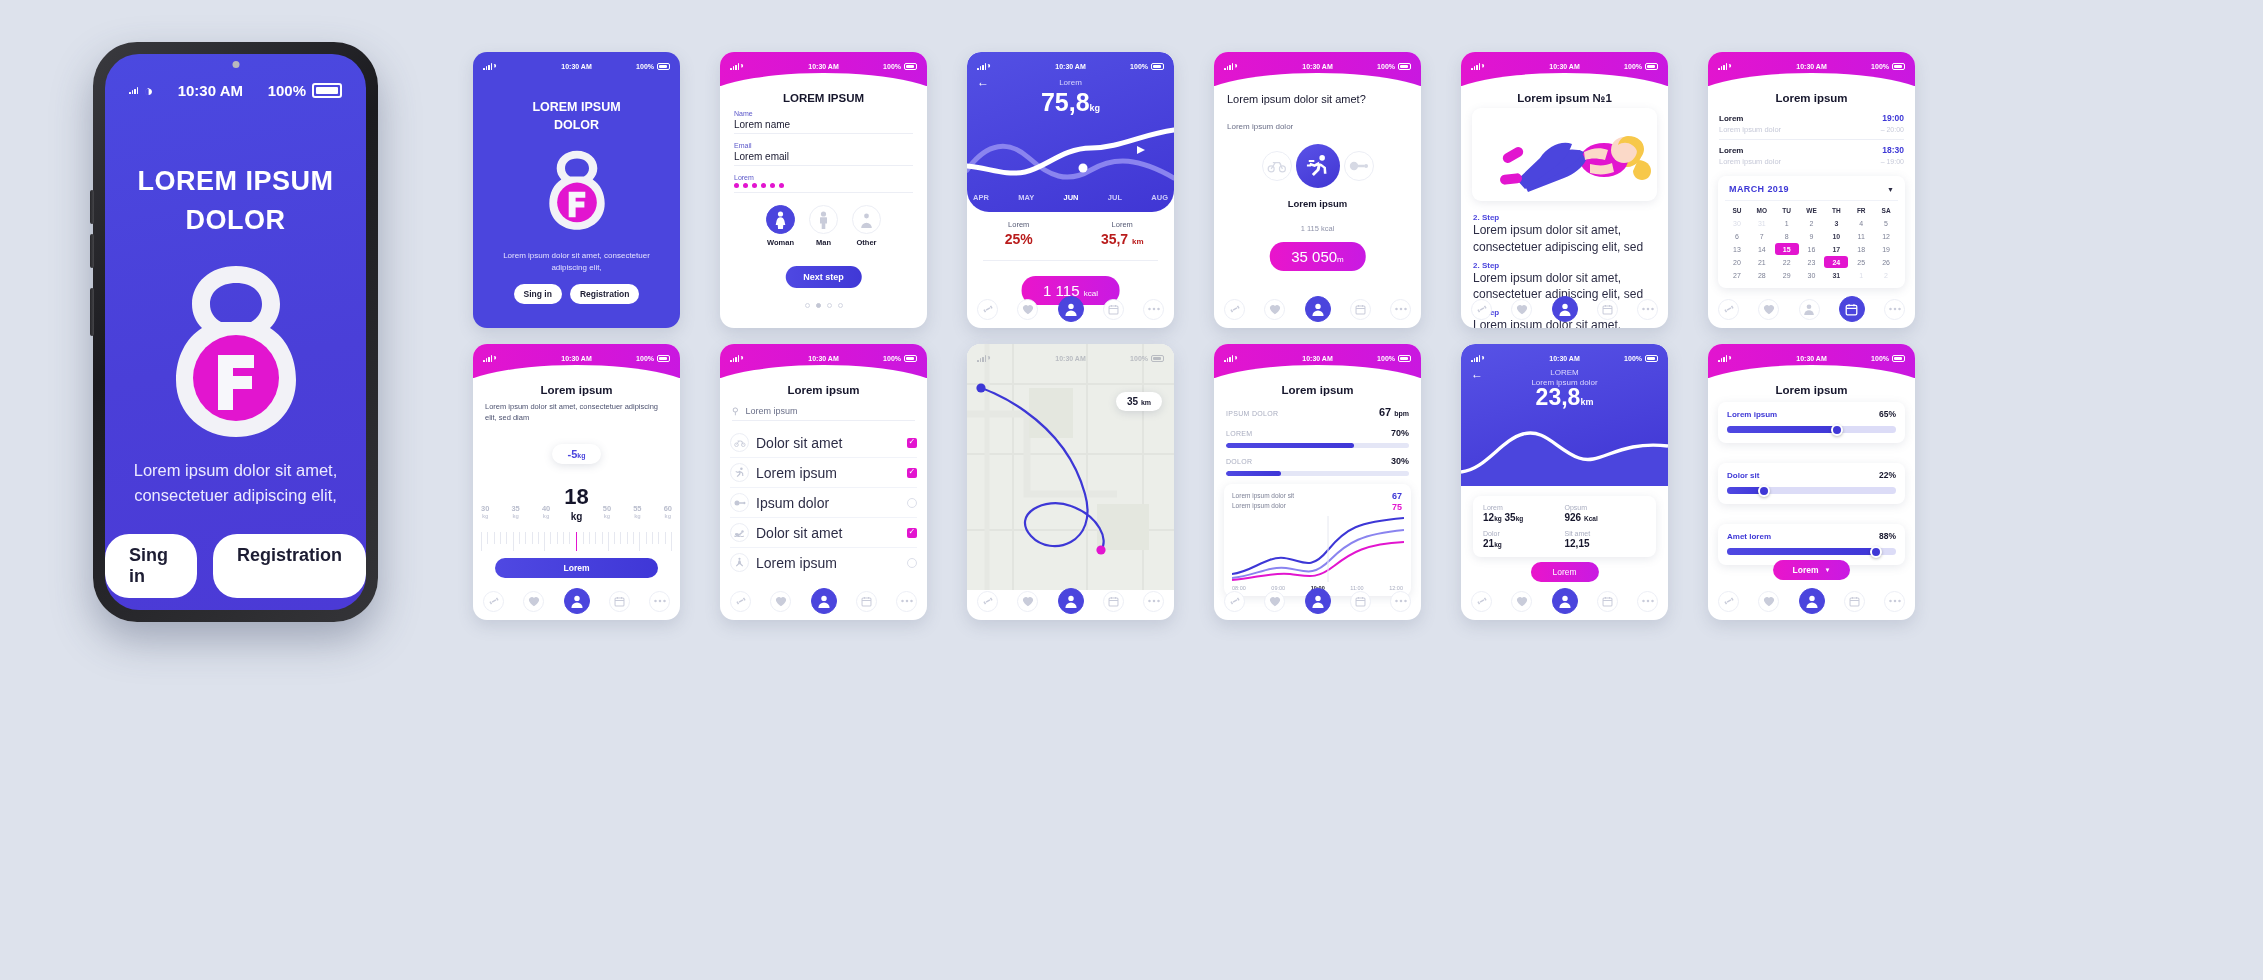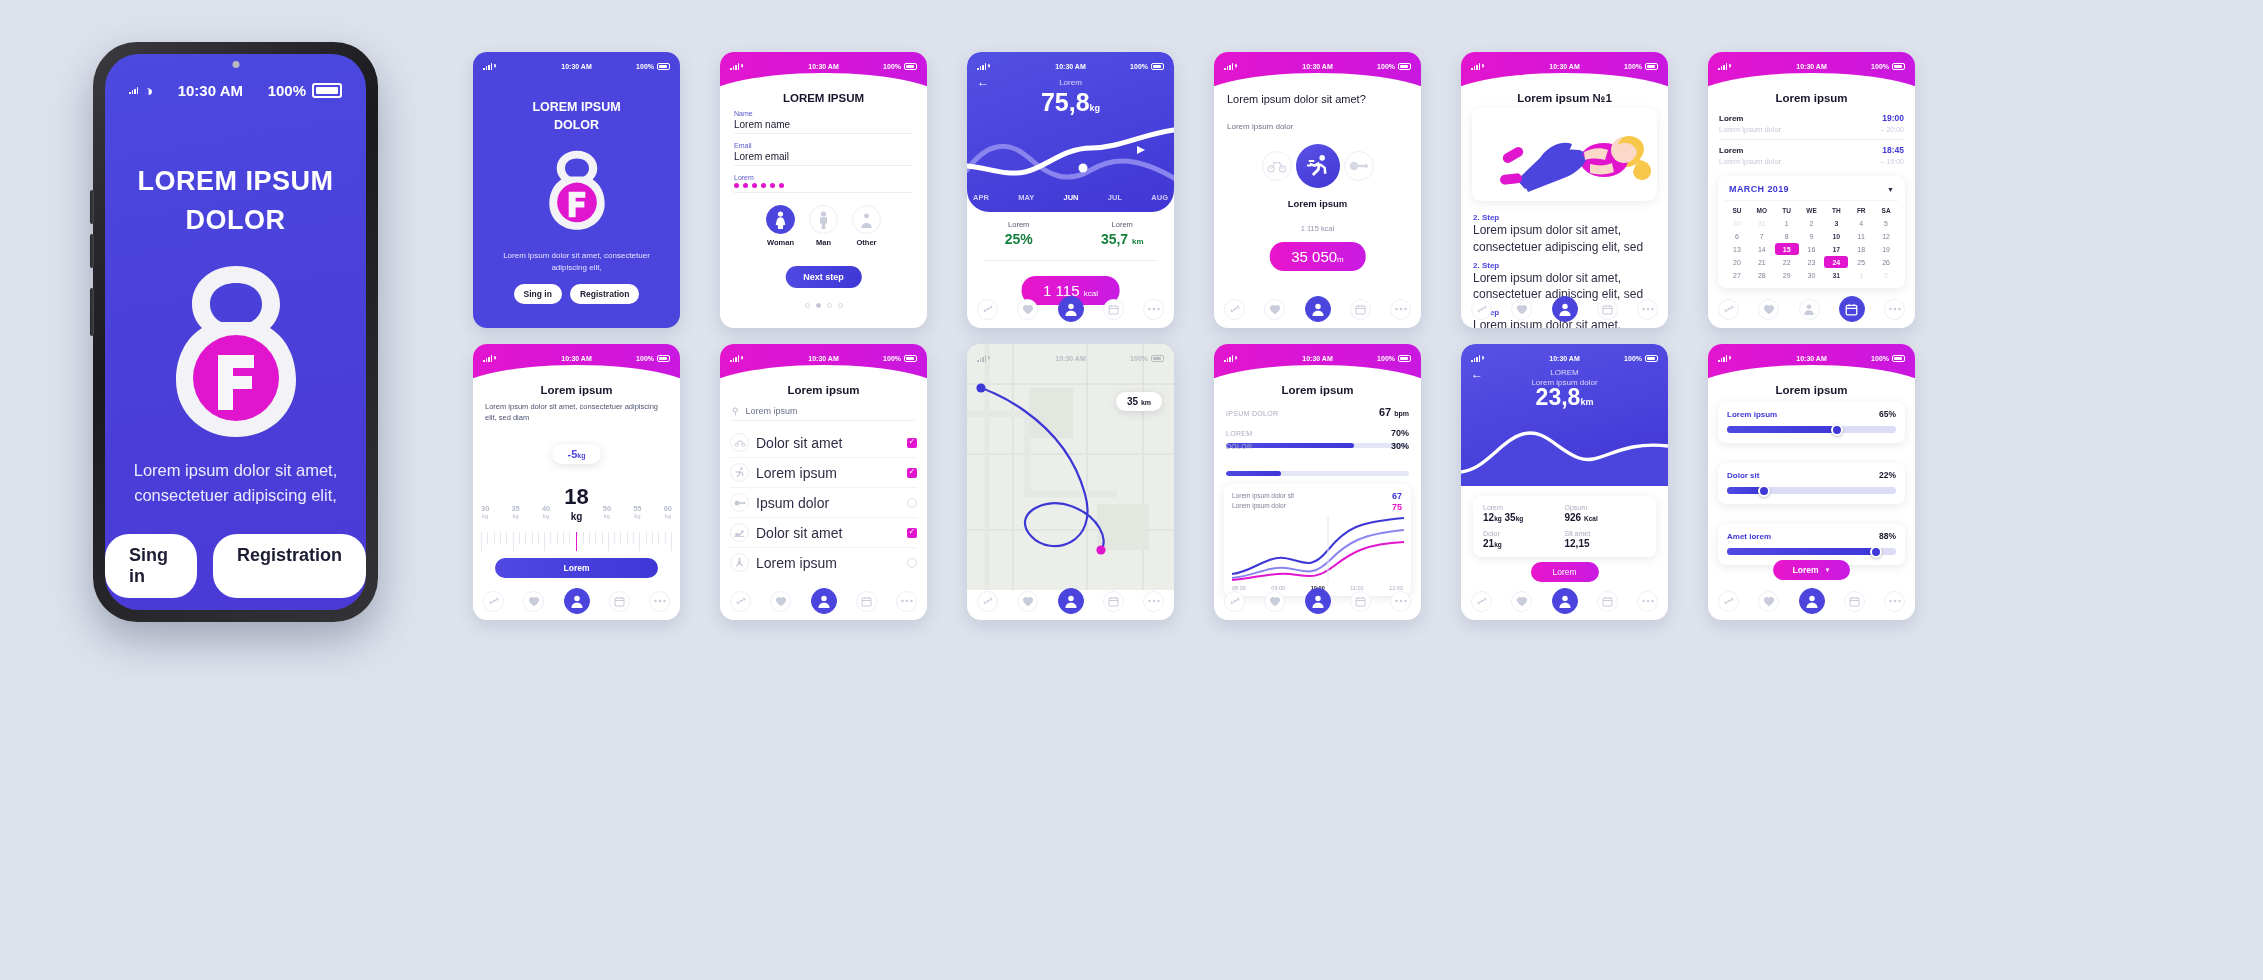--- a/index.html
+++ b/index.html
@@ -114,21 +114,21 @@
      color:#d9d7ff; font-size:8px; }
   .s3top .big { position:absolute; left:0; right:0; top:36px; text-align:center;
      color:#fff; font-size:25px; font-weight:bold; }
   .s3top .big small { font-size:9px; font-weight:bold; }
   .months { position:absolute; left:6px; right:6px; bottom:10px; display:flex;
      justify-content:space-between; color:#cfcdfb; font-size:7.5px; font-weight:bold; }
   .months .on { color:#fff; }
   .s3stats { position:absolute; left:0; right:0; top:168px; display:flex; }
   .s3stats .c { flex:1; text-align:center; }
   .s3stats .c .l { color:#555a74; font-size:7.5px; }
-  .s3stats .c .v { color:#15803d; font-size:14px; font-weight:bold; margin-top:2px; }
+  .s3stats .c .v { color:#b91c1c; font-size:14px; font-weight:bold; margin-top:2px; }
   .s3stats .c .v small { font-size:8px; }
   .divline { position:absolute; left:16px; right:16px; top:208px; height:1px; background:#eceef5; }
   .pill { position:absolute; left:50%; transform:translateX(-50%);
      background:linear-gradient(90deg,#e915cb,#c91ae2); color:#fff; border-radius:14px;
      padding:6px 22px; font-size:15px; font-weight:normal; }
   .pill small { font-size:8px; }
 
   
   .s4 .h1 { position:absolute; left:13px; right:13px; top:40px; font-size:11px;
      font-weight:normal; color:#16162c; line-height:1.3; }
@@ -715,21 +715,21 @@
               <span class="t">19:00</span>
             </div>
           <div class="r2">
               <span class="n">Lorem ipsum dolor</span>
               <span class="t">– 20:00</span>
             </div>
         </div>
         <div class="ev">
           <div class="r1">
               <span class="n">Lorem</span>
-              <span class="t">18:45</span>
+              <span class="t">18:30</span>
             </div>
           <div class="r2">
               <span class="n">Lorem ipsum dolor</span>
               <span class="t">– 19:00</span>
             </div>
         </div>
       </div>
       <div class="calcard">
         <div class="calhead">
           <span class="m">MARCH  2019</span>
@@ -1126,21 +1126,21 @@
         <span class="l">IPSUM DOLOR</span>
         <span class="v"><span>67</span> <small>bpm</small></span>
       </div>
       <div class="strow" style="top:84px;">
         <span class="l">LOREM</span>
         <span class="v" style="font-size:9px">70%</span>
       </div>
       <div class="prog" style="top:99px;">
           <i style="width:70%"></i>
         </div>
-      <div class="strow" style="top:97px;">
+      <div class="strow" style="top:112px;">
         <span class="l">DOLOR</span>
         <span class="v" style="font-size:9px">30%</span>
       </div>
       <div class="prog" style="top:127px;">
           <i style="width:30%"></i>
         </div>
       <div class="chcard">
         <div class="cl">Lorem ipsum dolor sit</div>
         <div class="cl">Lorem ipsum dolor</div>
         <div class="n1">67</div>

